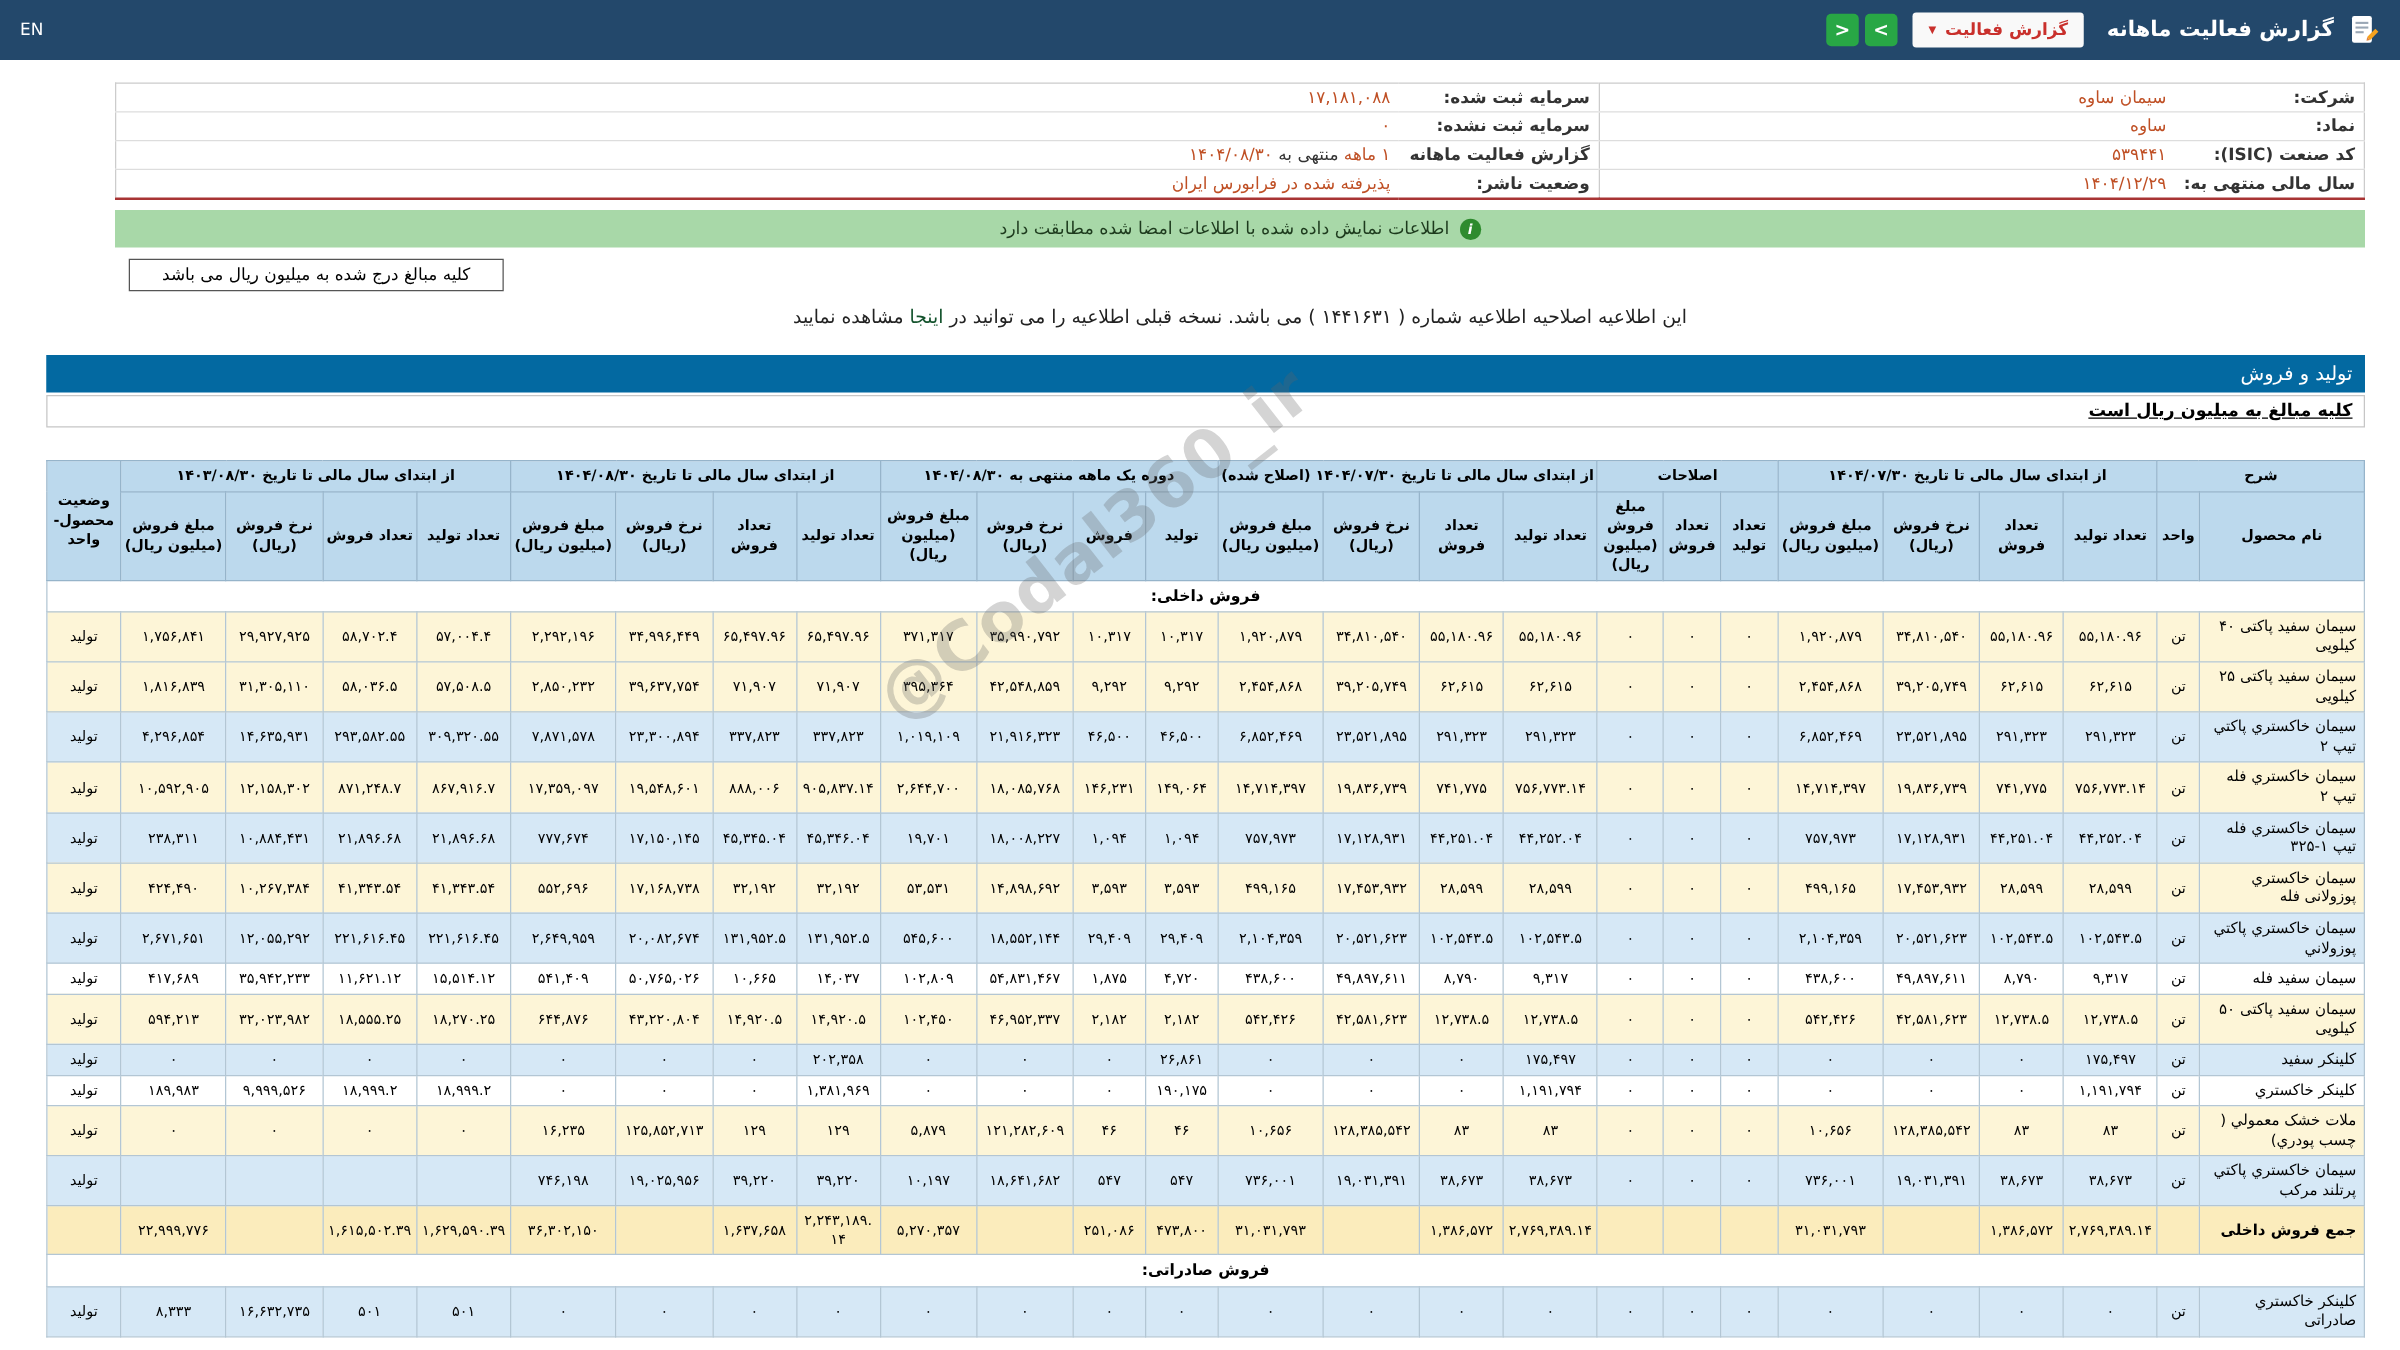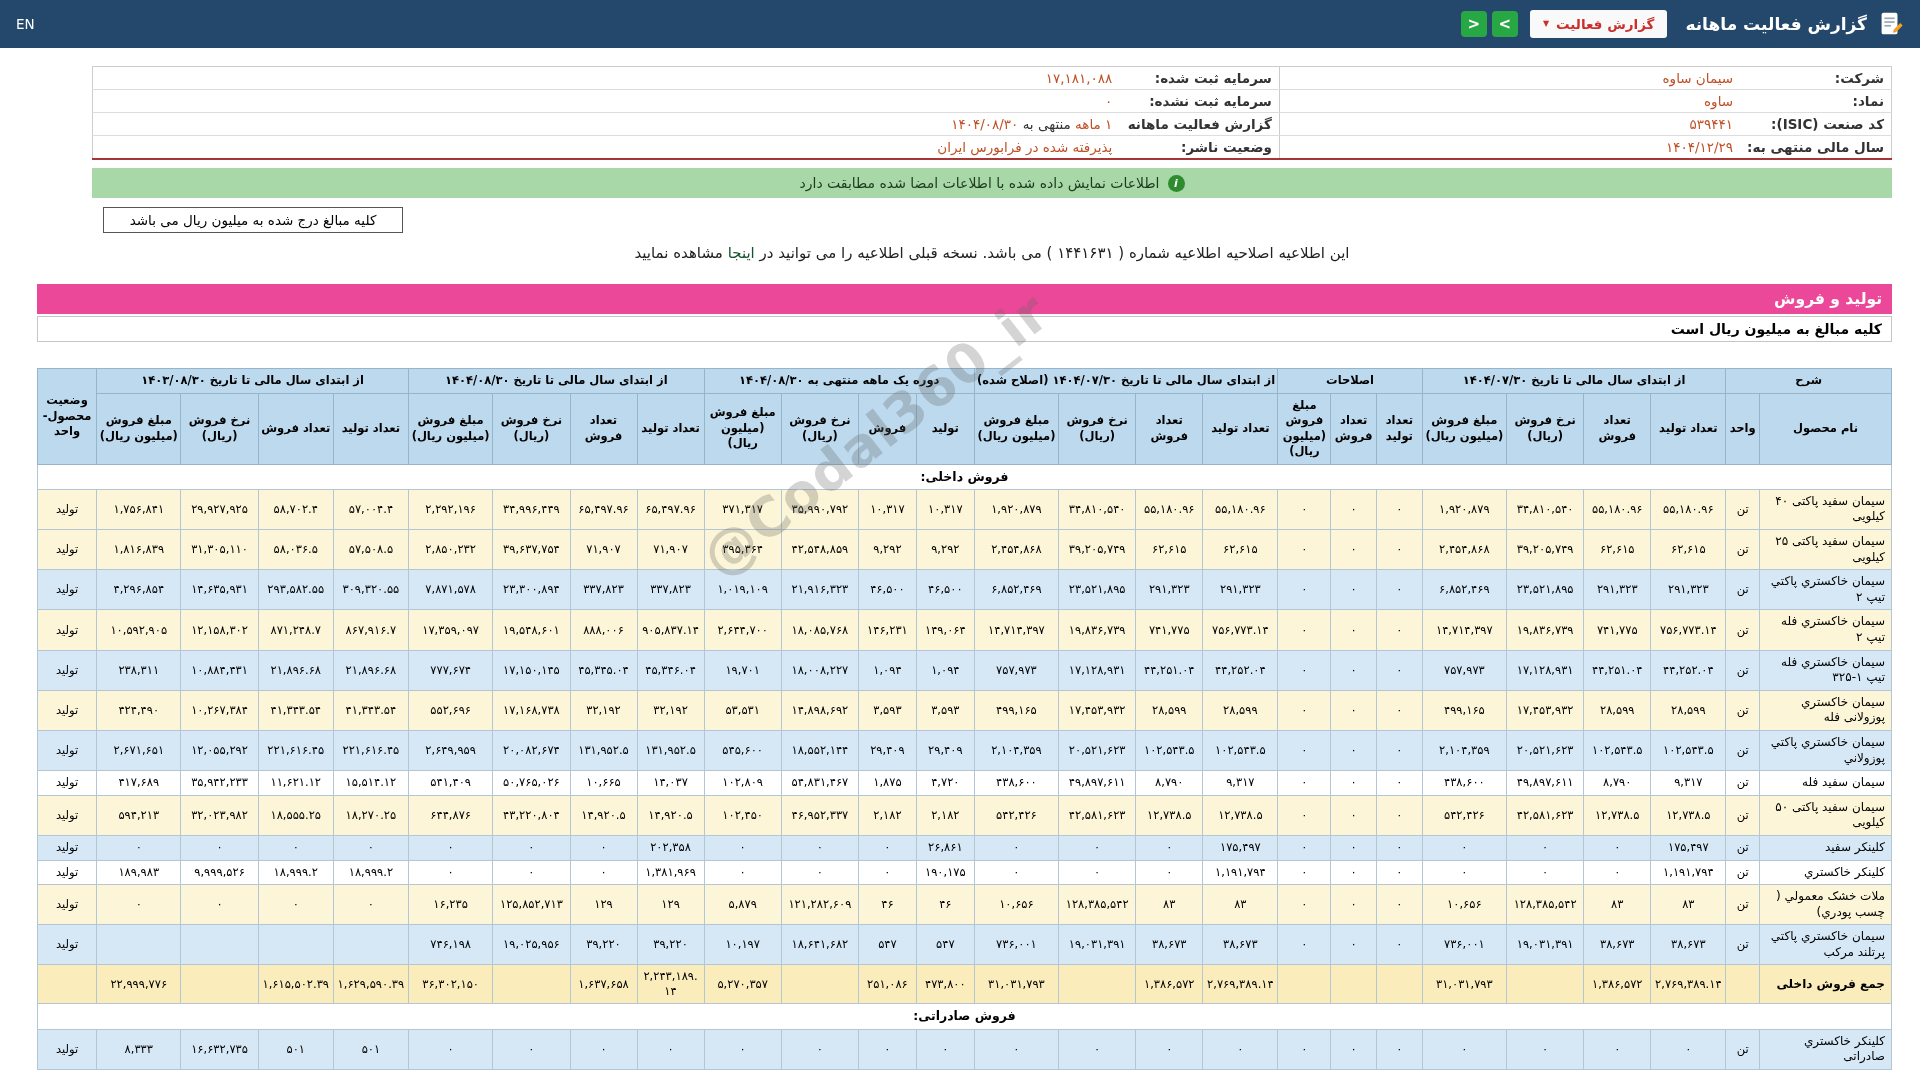--- a/index.html
+++ b/index.html
@@ -40,23 +40,23 @@
 
   
   .amounts-box { margin-top:9px; margin-right:auto; margin-left:11px; width:300px; border:1px solid #555;
                  padding:4px 22px; font-size:13.5px; text-align:center; }
 
   .amend-line { margin-top:11px; text-align:center; font-size:15px; color:#222; }
   .amend-link { color:#14532d; cursor:pointer; }
   .reason-line { margin-top:13px; text-align:center; font-size:15px; font-weight:bold; color:#111; }
 
   
-  .blue-bar { margin-top:22px; background:#ec4899; color:#fff; font-weight:bold; font-size:15.5px;
+  .blue-bar { margin-top:22px; background:#0369a1; color:#fff; font-weight:normal; font-size:15.5px;
               padding:6px 10px; }
-  .unit-note { border:1px solid #c6c6c6; font-weight:bold; font-size:14px; padding:4px 9px; margin-top:2px; }
+  .unit-note { border:1px solid #c6c6c6; font-weight:bold; font-size:14px; padding:4px 9px; margin-top:2px;text-decoration:underline; }
 
   
   .main-table { width:100%; border-collapse:collapse; table-layout:fixed; margin-top:26px; font-size:11.5px; }
   .main-table th, .main-table td { border:1px solid #b3c6d4; word-wrap:break-word; }
   .main-table thead th { background:#bcd9ed; border-color:#96b4ca; font-weight:bold; padding:4px 2px;
                          font-size:11.5px; line-height:1.35; }
   .main-table td { padding:4px 3px; text-align:center; line-height:1.3; }
   .name-cell { text-align:right !important; padding-right:6px !important; font-size:12px; }
   .section-cell { text-align:center; font-weight:bold; padding:4px 7px !important; font-size:12.5px; }
   .tint-cream td { background:#fdf5d7; }

